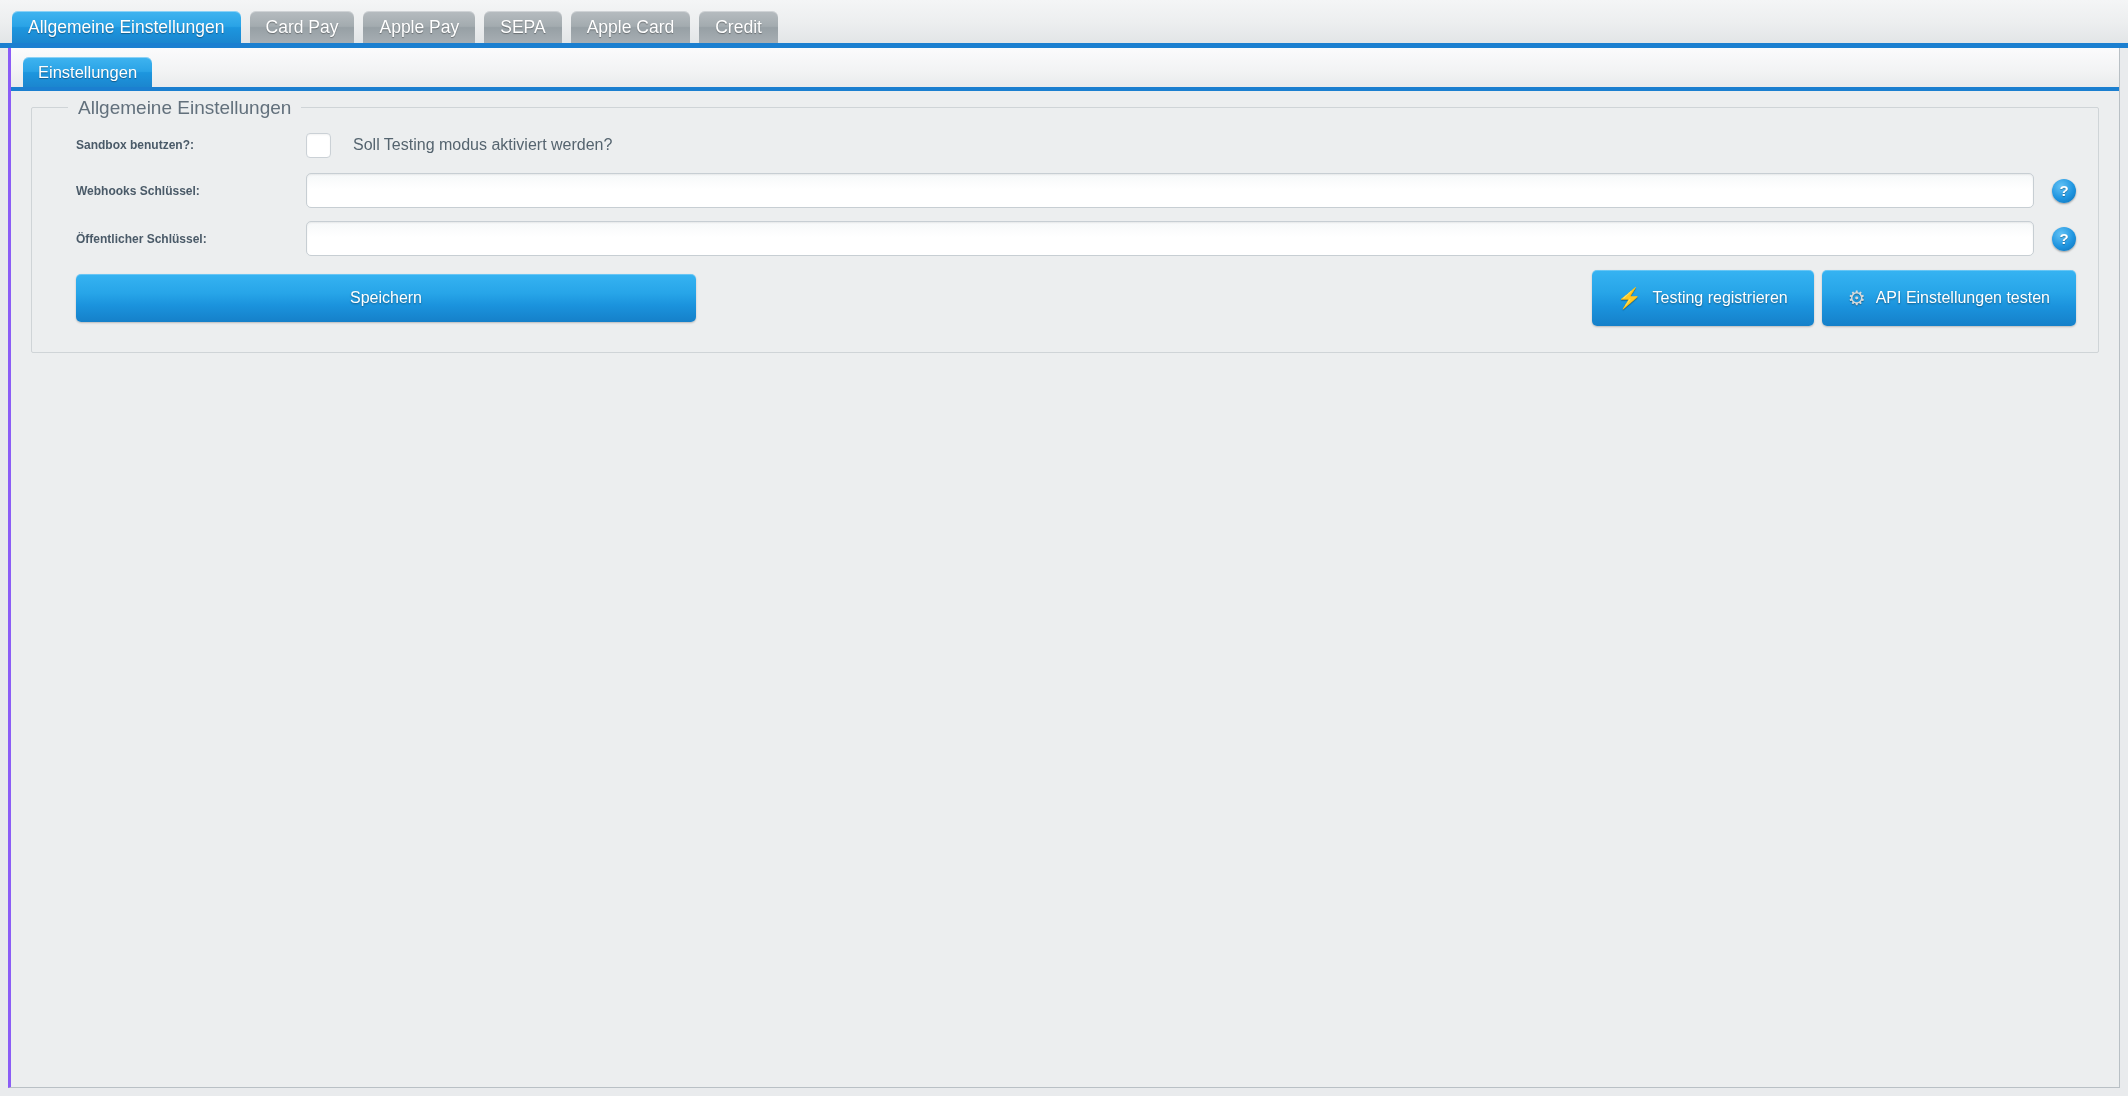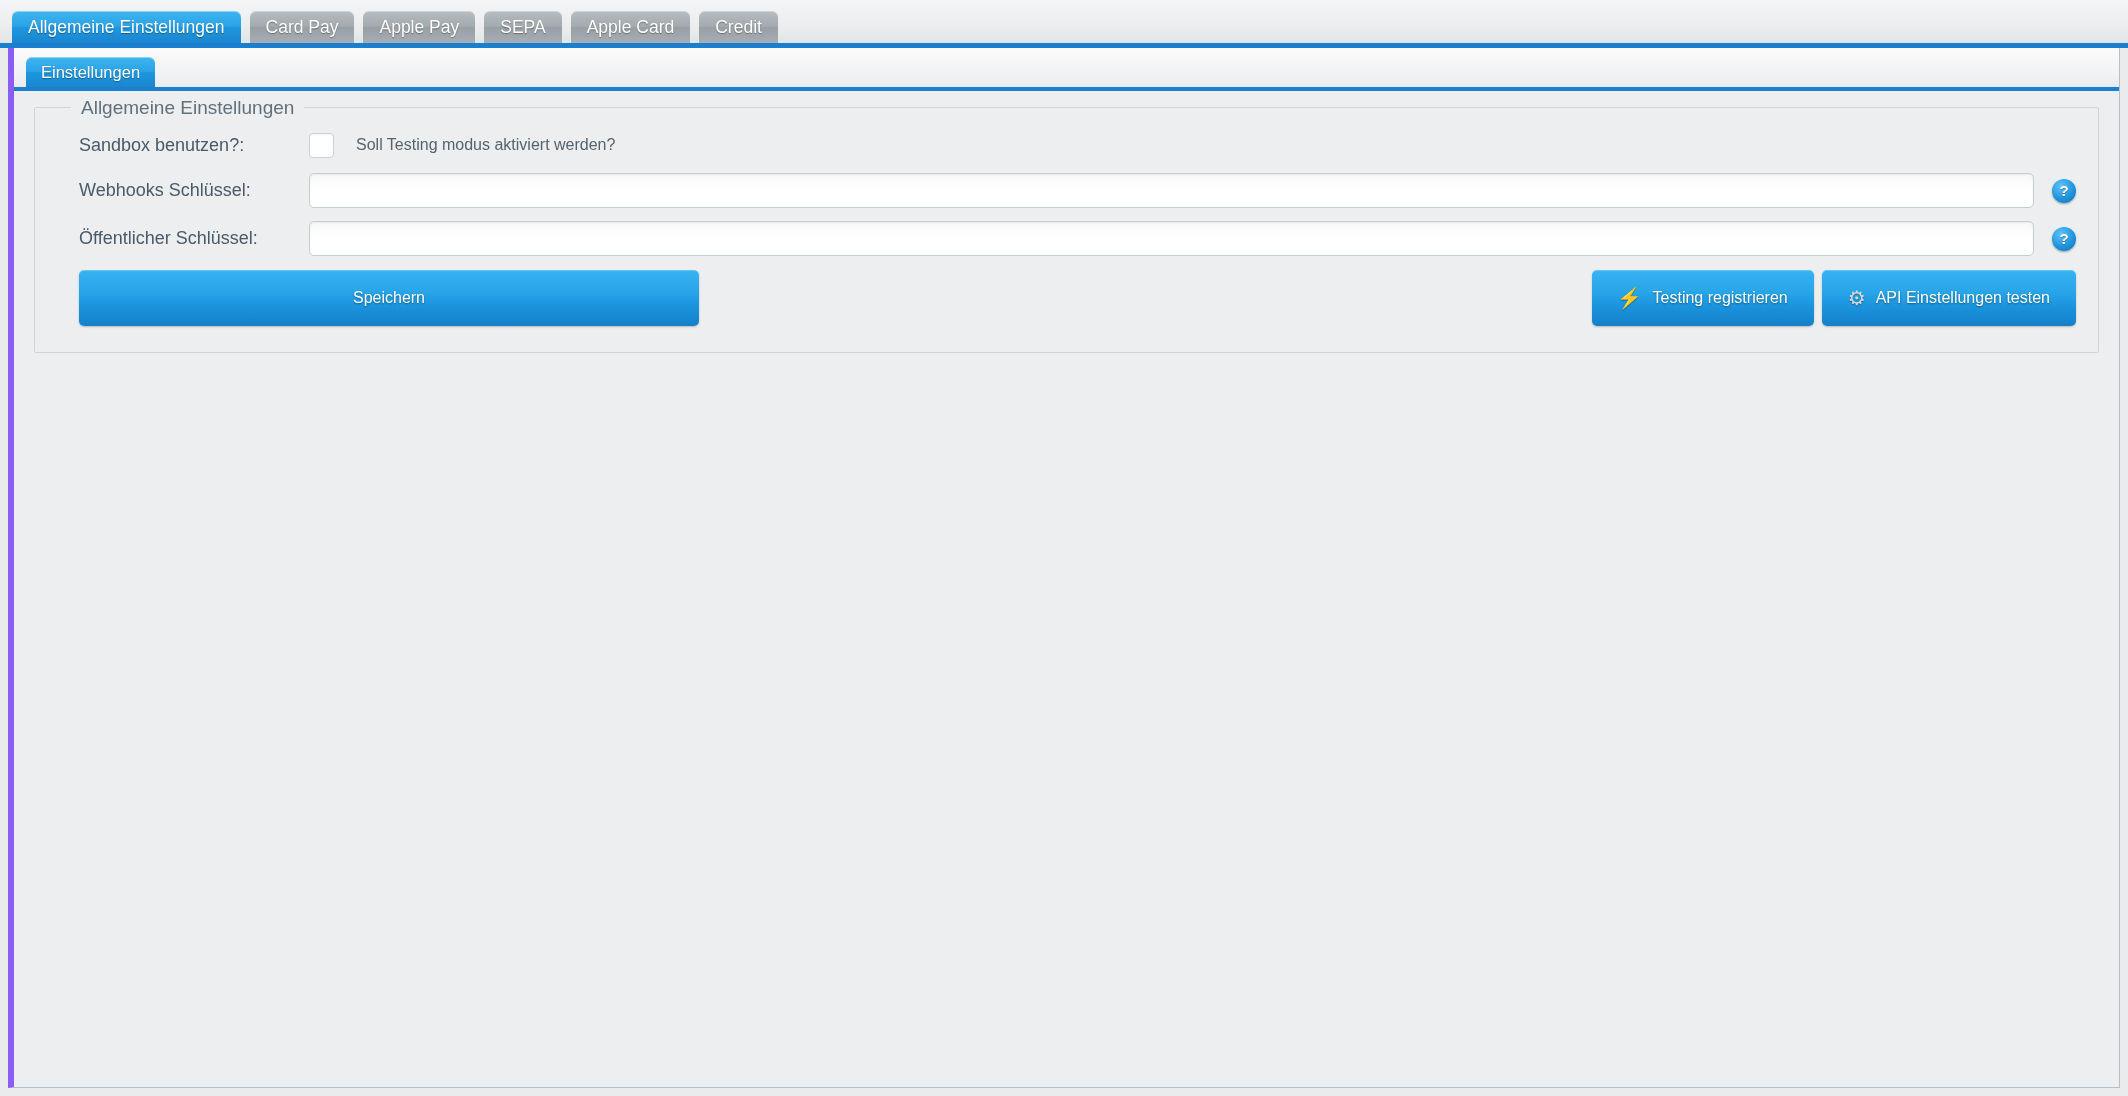--- a/index.html
+++ b/index.html
@@ -44,21 +44,21 @@
   .otab.active {
     background: linear-gradient(to bottom, #3fb4f0 0%, #2aa3e6 48%, #1d96de 52%, #1b86cf 100%);
     box-shadow: inset 0 1px 0 rgba(255,255,255,.4);
   }
 
   
   .container {
     position: relative;
     margin: 0 8px 0 8px;
     background: #eceeef;
-    border-left: 6px solid #8b5cf6;
+    border-left: 3px solid #8b5cf6;
     border-right: 1px solid #b9c0c5;
     border-bottom: 1px solid #b9c0c5;
     height: 1040px;
   }
 
   .inner-tabbar {
     position: relative;
     height: 43px;
     background: linear-gradient(to bottom, #fbfbfc 0%, #f2f3f4 60%, #e9ebed 100%);
     border-bottom: 4px solid #1b7fd0;
@@ -102,22 +102,22 @@
 
   .row {
     display: flex;
     align-items: center;
     margin-bottom: 13px;
     min-height: 30px;
   }
   .lbl {
     width: 252px;
     flex: 0 0 252px;
-    font-size: 18px;
-    font-weight: normal;
+    font-size: 12px;
+    font-weight: bold;
     color: #4a5a68;
     padding-left: 22px;
   }
   .chk {
     width: 25px;
     height: 25px;
     border: 1px solid #cbd1d6;
     border-radius: 4px;
     background: #ffffff;
     box-shadow: inset 0 1px 2px rgba(0,0,0,.05);
@@ -175,21 +175,21 @@
     font-size: 16px;
     font-family: "Liberation Sans", sans-serif;
     text-shadow: 0 1px 2px rgba(0,0,0,.4);
     cursor: pointer;
     display: flex;
     align-items: center;
     justify-content: center;
     background: linear-gradient(to bottom, #36b3f2 0%, #27a5e8 40%, #1b93dd 65%, #1580c9 100%);
     box-shadow: 0 1px 2px rgba(0,0,0,.22), inset 0 1px 0 rgba(255,255,255,.25);
   }
-  .btn-save { width: 620px; height: 56px; }
+  .btn-save { width: 620px; height: 48px; }
   .btn-small { height: 56px; padding: 0 26px; gap: 10px; }
   .spacer { flex: 1 1 auto; }
   .gap { width: 8px; flex: 0 0 8px; }
   .ico { font-size: 20px; line-height: 1; display: inline-block; }
   .ico.bolt { color: #f3c015; text-shadow: 0 1px 1px rgba(0,0,0,.35); }
   .ico.gear { color: #d6d9db; text-shadow: 0 1px 1px rgba(0,0,0,.35); }
 </style>
 </head>
 <body>
 

